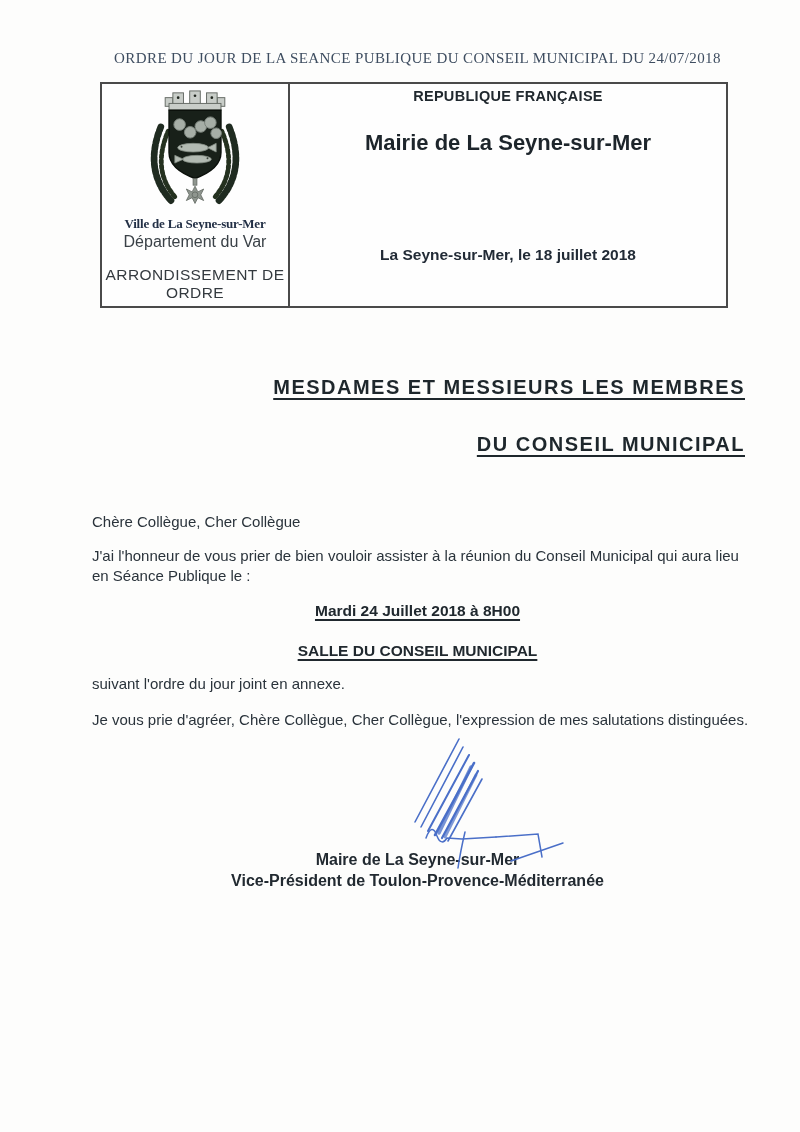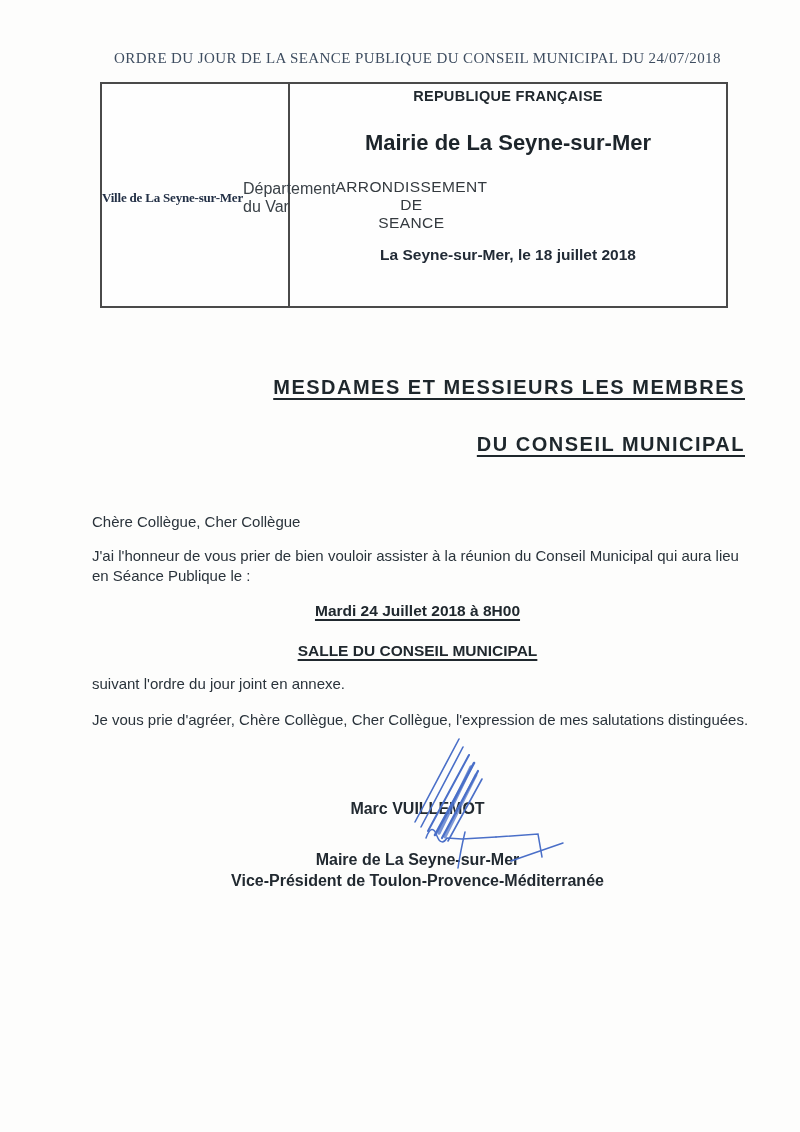--- a/index.html
+++ b/index.html
@@ -23,21 +23,21 @@
     position:absolute; top:82px; left:100px;
     width:628px; height:226px;
     border:2px solid #4a4a4a;
     box-sizing:border-box;
     display:flex;
     background:#fefefe;
   }
   .cell-left {
     width:188px; box-sizing:border-box;
     border-right:2px solid #4a4a4a;
-    display:flex; flex-direction:row; align-items:center;
+    display:flex; flex-direction:column; align-items:center;
     padding-top:5px;
   }
   .city-script {
     margin-top:1px;
     font-family:"Liberation Serif", serif;
     font-weight:bold; font-size:13px; letter-spacing:-0.2px;
     color:#233046;
     white-space:nowrap;
   }
   .department { margin-top:1px; font-size:16px; color:#3a4147; }
@@ -142,21 +142,21 @@
         <g fill="#8f968f" stroke="#5f665f" stroke-width="0.8">
           <rect x="53" y="93" width="4" height="7"></rect>
           <path d="M55,101 l3,6 6,-3 -3,6 3,6 -6,-3 -3,6 -3,-6 -6,3 3,-6 -3,-6 6,3 z"></path>
           <circle cx="55" cy="110" r="3"></circle>
         </g>
       </svg>
       <div class="city-script">Ville de La Seyne-sur-Mer</div>
       <div class="department">Département du Var</div>
       <div class="arrondissement">
         <div>ARRONDISSEMENT DE</div>
-        <div>SEANCE</div>
+        <div>ORDRE</div>
       </div>
     </div>
     <div class="cell-right">
       <div class="republic">REPUBLIQUE FRANÇAISE</div>
       <div class="mairie">Mairie de La Seyne-sur-Mer</div>
       <div class="dateline">La Seyne-sur-Mer, le 18 juillet 2018</div>
     </div>
   </div>
 
   <div class="heading-line h1"><span>MESDAMES ET MESSIEURS LES MEMBRES</span></div>
@@ -164,21 +164,20 @@
 
   <div class="body-text salutation">Chère Collègue, Cher Collègue</div>
   <div class="body-text intro">J'ai l'honneur de vous prier de bien vouloir assister à la réunion du Conseil Municipal qui aura lieu en Séance Publique le :</div>
 
   <div class="center-bold meeting-date"><span>Mardi 24 Juillet 2018 à 8H00</span></div>
   <div class="center-bold meeting-place"><span>SALLE DU CONSEIL MUNICIPAL</span></div>
 
   <div class="body-text annex">suivant l'ordre du jour joint en annexe.</div>
   <div class="body-text closing">Je vous prie d'agréer, Chère Collègue, Cher Collègue, l'expression de mes salutations distinguées.</div>
 
-  <div class="sig-text sig-name">Marc VUILLEMOT</div>
   <div class="sig-text sig-title1">Maire de La Seyne-sur-Mer</div>
   <div class="sig-text sig-title2">Vice-Président de Toulon-Provence-Méditerranée</div>
 
   <svg class="signature-svg" width="210" height="140" viewBox="0 0 210 140">
     <g stroke="#4a6fc8" fill="none" stroke-linecap="round">
       <path d="M22,85 L66,2" stroke-width="1.6"></path>
       <path d="M28,90 L70,10" stroke-width="1.6"></path>
       <path d="M35,94 L76,18" stroke-width="2"></path>
       <path d="M42,98 L81,26" stroke-width="2.6"></path>
       <path d="M49,101 L85,34" stroke-width="2.2"></path>

